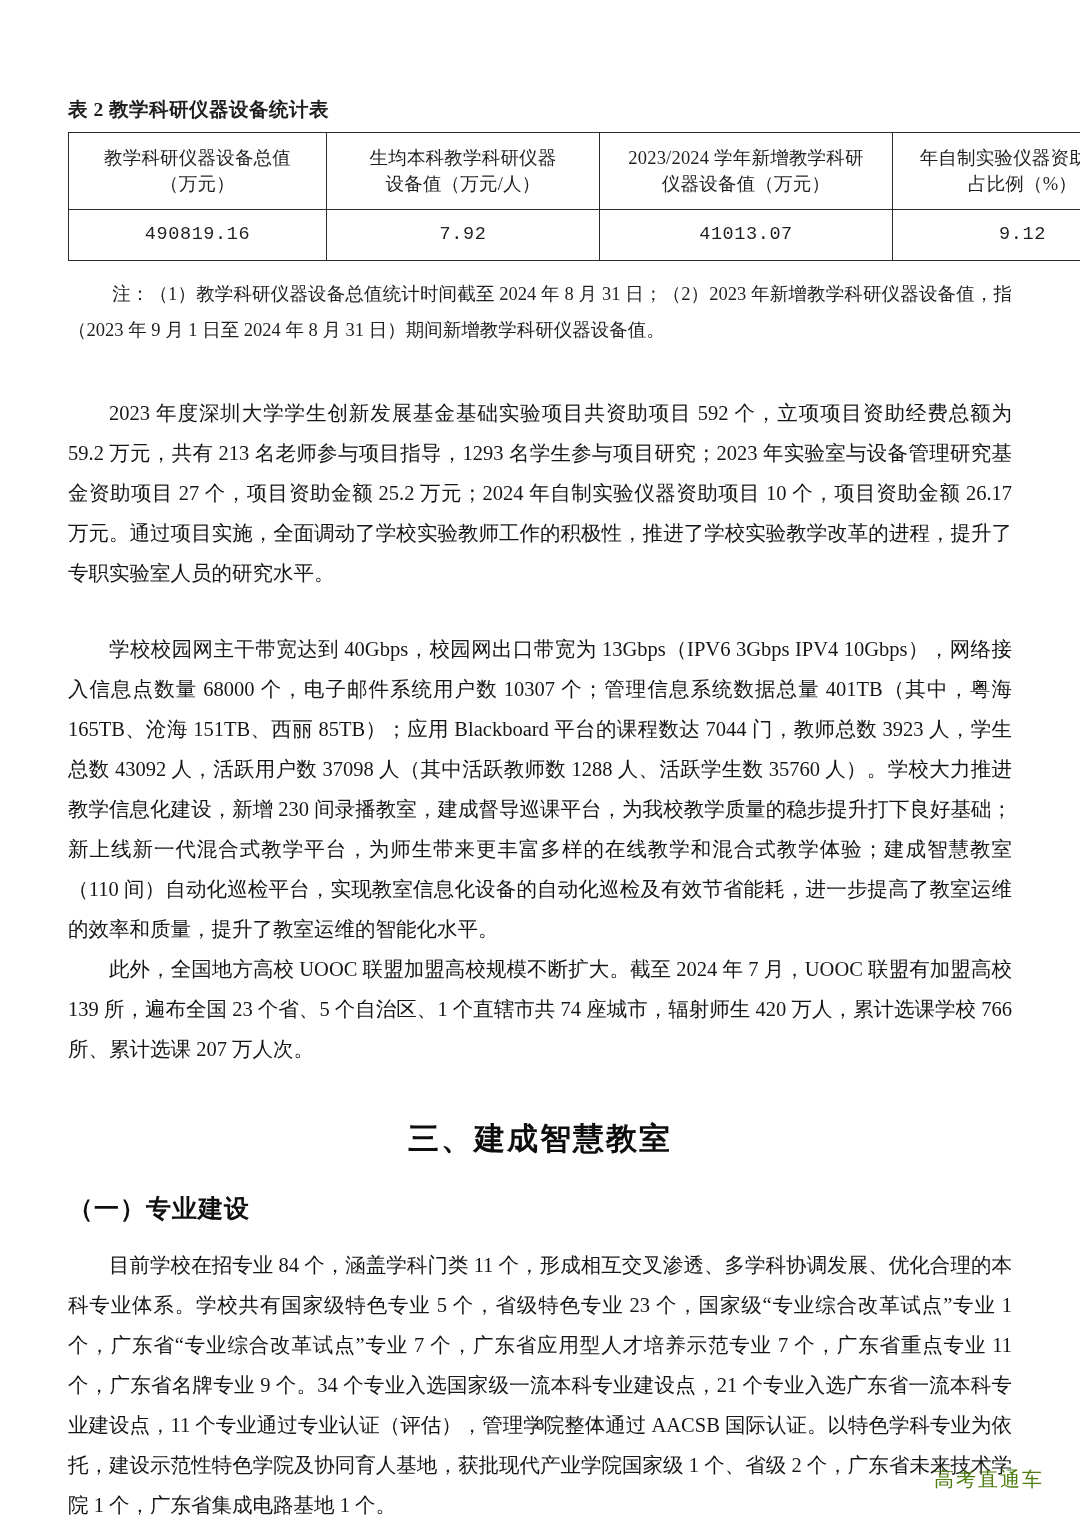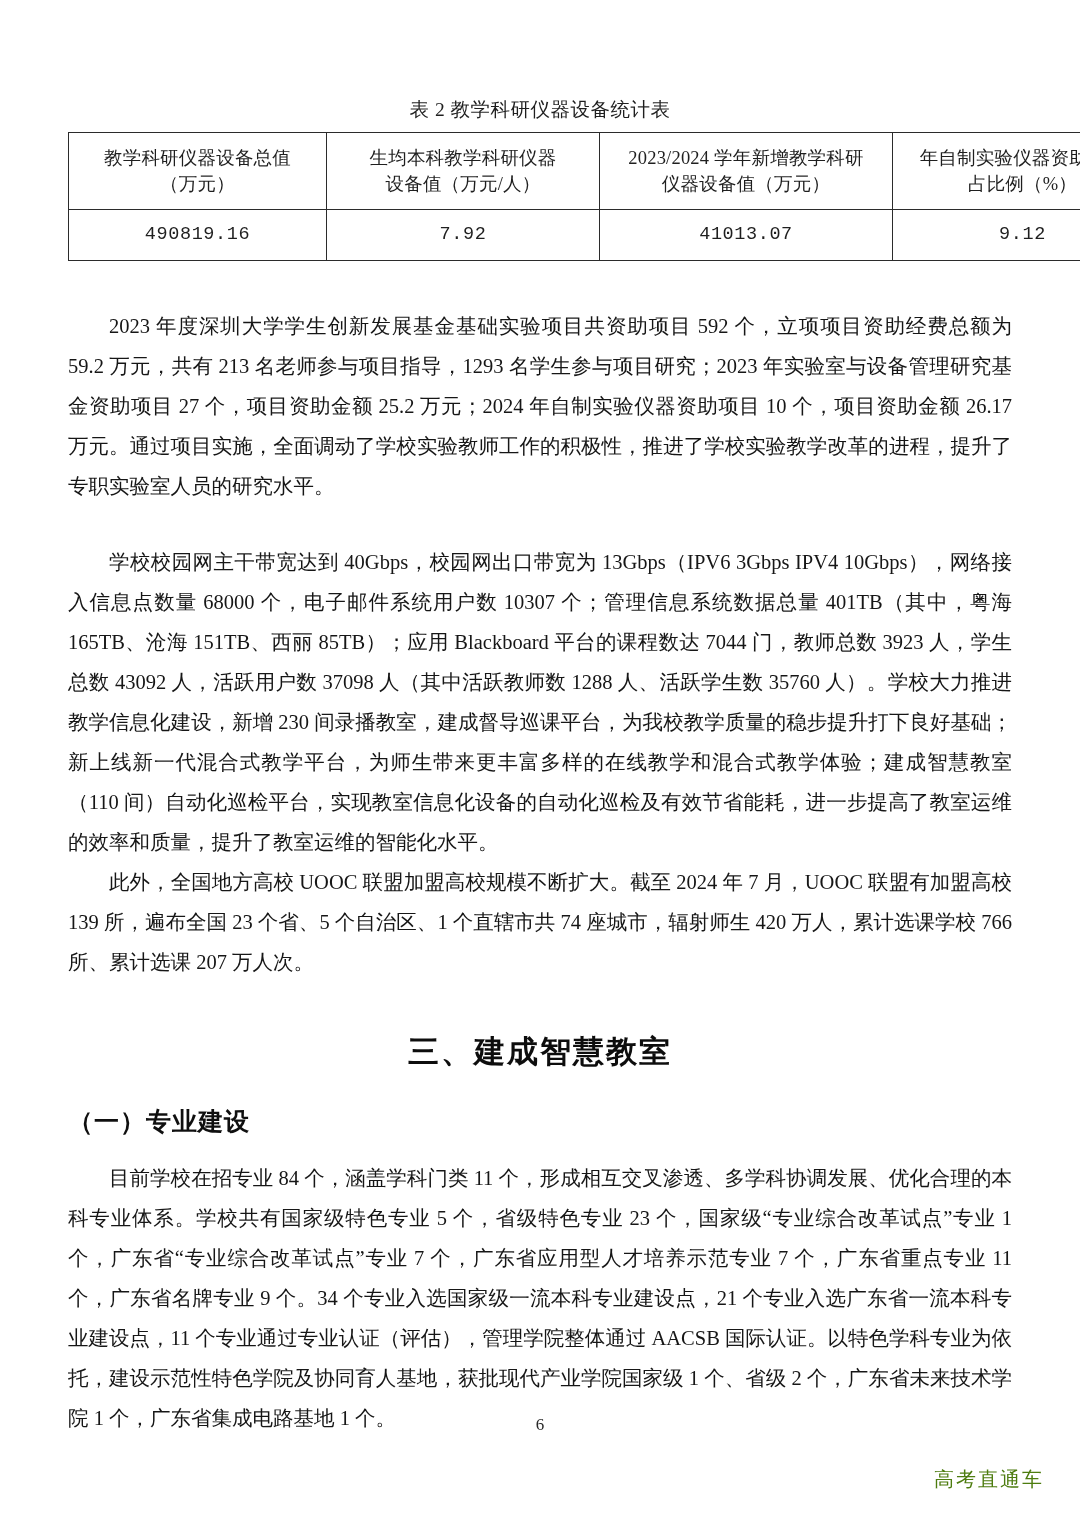--- a/index.html
+++ b/index.html
@@ -24,26 +24,26 @@
 
   .content {
     position: absolute;
     left: 68px;
     top: 0;
     width: 944px;
   }
 
   
   .table-caption {
-    text-align: center;
     font-size: 19.5px;
     letter-spacing: 0.5px;
     margin-top: 96px;
     margin-bottom: 9px;
     color: #1f1f1f;
+    font-weight: bold;
   }
 
   
   table.stats-table {
     border-collapse: collapse;
     width: 944px;
     table-layout: fixed;
   }
   table.stats-table td {
     border: 1.4px solid #2b2b2b;
@@ -183,20 +183,23 @@
       <tbody>
         <tr>
           <td class="col1">490819.16</td>
           <td class="col2">7.92</td>
           <td class="col3">41013.07</td>
           <td class="col4">9.12</td>
         </tr>
       </tbody>
     </table>
 
+    <div class="table-note">
+      <span class="note-indent"></span><span>注：</span><span>（1）教学科研仪器设备总值统计时间截至 2024 年 8 月 31 日；（2）2023 年新增教学科研仪器设备值，指（2023 年 9 月 1 日至 2024 年 8 月 31 日）期间新增教学科研仪器设备值。</span>
+    </div>
 
     <div class="gap-lg"></div>
 
     <p class="body-para">2023 年度深圳大学学生创新发展基金基础实验项目共资助项目 592 个，立项项目资助经费总额为 59.2 万元，共有 213 名老师参与项目指导，1293 名学生参与项目研究；2023 年实验室与设备管理研究基金资助项目 27 个，项目资助金额 25.2 万元；2024 年自制实验仪器资助项目 10 个，项目资助金额 26.17 万元。通过项目实施，全面调动了学校实验教师工作的积极性，推进了学校实验教学改革的进程，提升了专职实验室人员的研究水平。</p>
 
     <div class="gap-sm"></div>
 
 
     <div class="gap-sm"></div>
 

